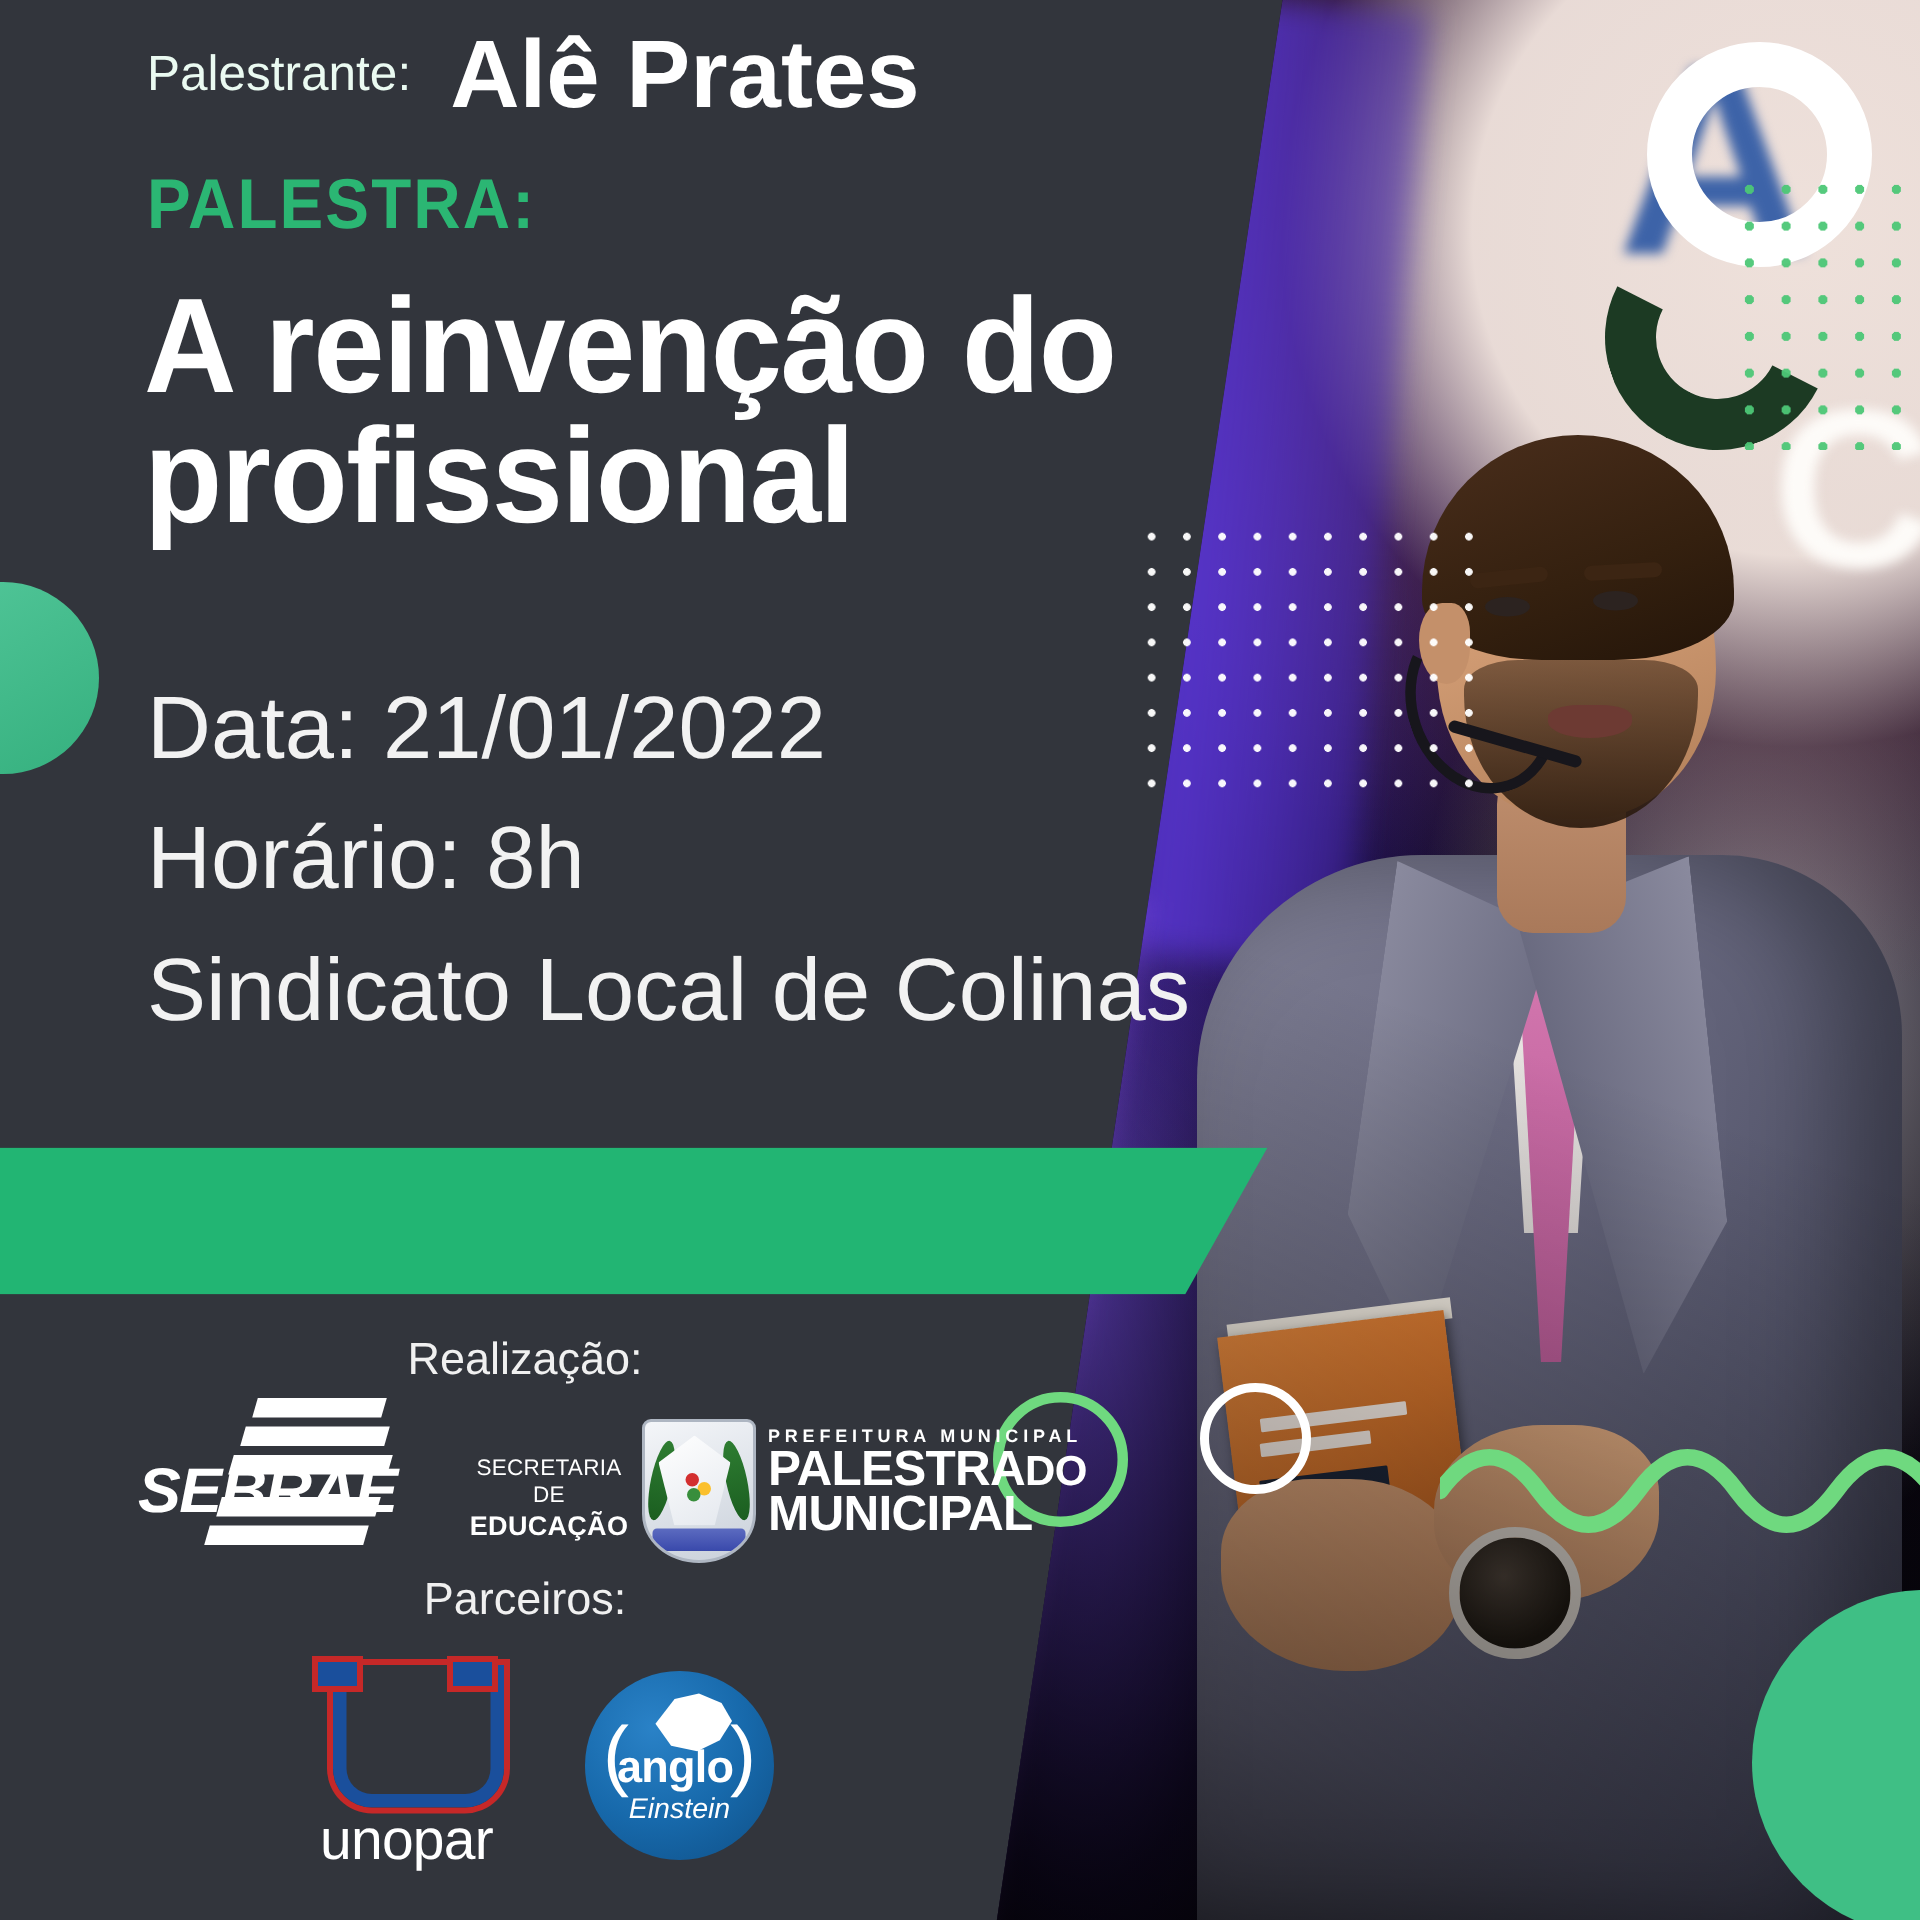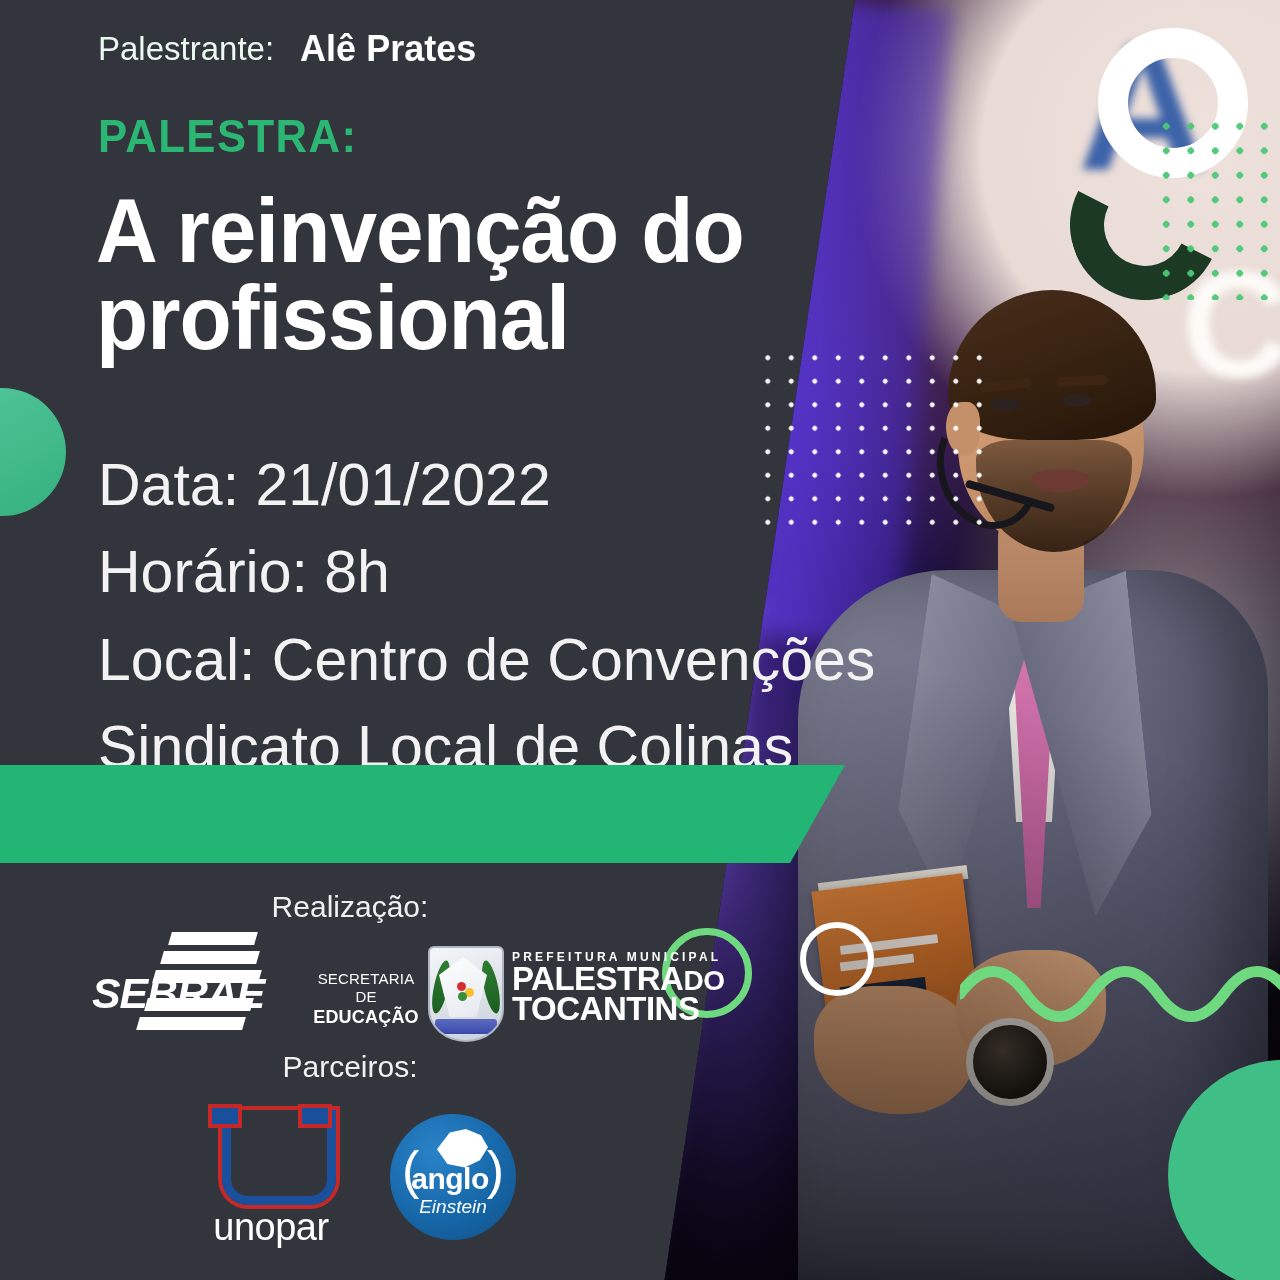--- a/index.html
+++ b/index.html
@@ -232,21 +232,21 @@
     position:absolute;left:0;top:765px;width:845px;height:98px;
     background:#22b573;
     -webkit-clip-path:polygon(0 0, 100% 0, 93.5% 100%, 0 100%);
     clip-path:polygon(0 0, 100% 0, 93.5% 100%, 0 100%);
   }
   .speaker-inner{
     position:absolute;left:98px;top:0;height:98px;
     display:flex;align-items:center;gap:26px;
   }
   .speaker-label{font-size:33px;color:#eafaf1;font-weight:400;}
-  .speaker-name{font-size:36px;color:#ffffff;font-weight:bold;}
+  .speaker-name{font-size:64px;color:#ffffff;font-weight:bold;}
 
   
   .realizacao-label{
     position:absolute;left:0;top:890px;width:700px;text-align:center;
     font-size:30px;color:#f0f0f0;font-weight:300;
   }
   .parceiros-label{
     position:absolute;left:0;top:1050px;width:700px;text-align:center;
     font-size:30px;color:#f0f0f0;font-weight:300;
   }
@@ -409,21 +409,20 @@
 
   <div class="kicker">PALESTRA:</div>
   <div class="title">
     <div>A reinvenção do</div>
     <div>profissional</div>
   </div>
 
   <div class="details">
     <div>Data: 21/01/2022</div>
     <div>Horário: 8h</div>
-    <div>Local: Centro de Convenções</div>
     <div>Sindicato Local de Colinas</div>
   </div>
 
   <div class="speaker-band"></div>
   <div class="speaker-inner">
     <span class="speaker-label">Palestrante:</span>
     <span class="speaker-name">Alê Prates</span>
   </div>
 
   <div class="realizacao-label">Realização:</div>
@@ -449,21 +448,21 @@
       <div class="crest-dot cd-r"></div>
       <div class="crest-dot cd-y"></div>
       <div class="crest-dot cd-g"></div>
       <div class="crest-band"></div>
     </div>
     <div class="colinas-txt">
       <div class="pref">PREFEITURA MUNICIPAL</div>
       <div class="big1">
         <span>PALESTRA</span><span class="small-do">DO</span>
       </div>
-      <div class="big2">TOCANTINS</div>
+      <div class="big2">MUNICIPAL</div>
     </div>
   </div>
 
   <div class="parceiros-label">Parceiros:</div>
 
   <div class="unopar">
     <div class="unopar-u"></div>
     <div class="unopar-top-l"></div>
     <div class="unopar-top-r"></div>
     <div class="unopar-word">unopar</div>

